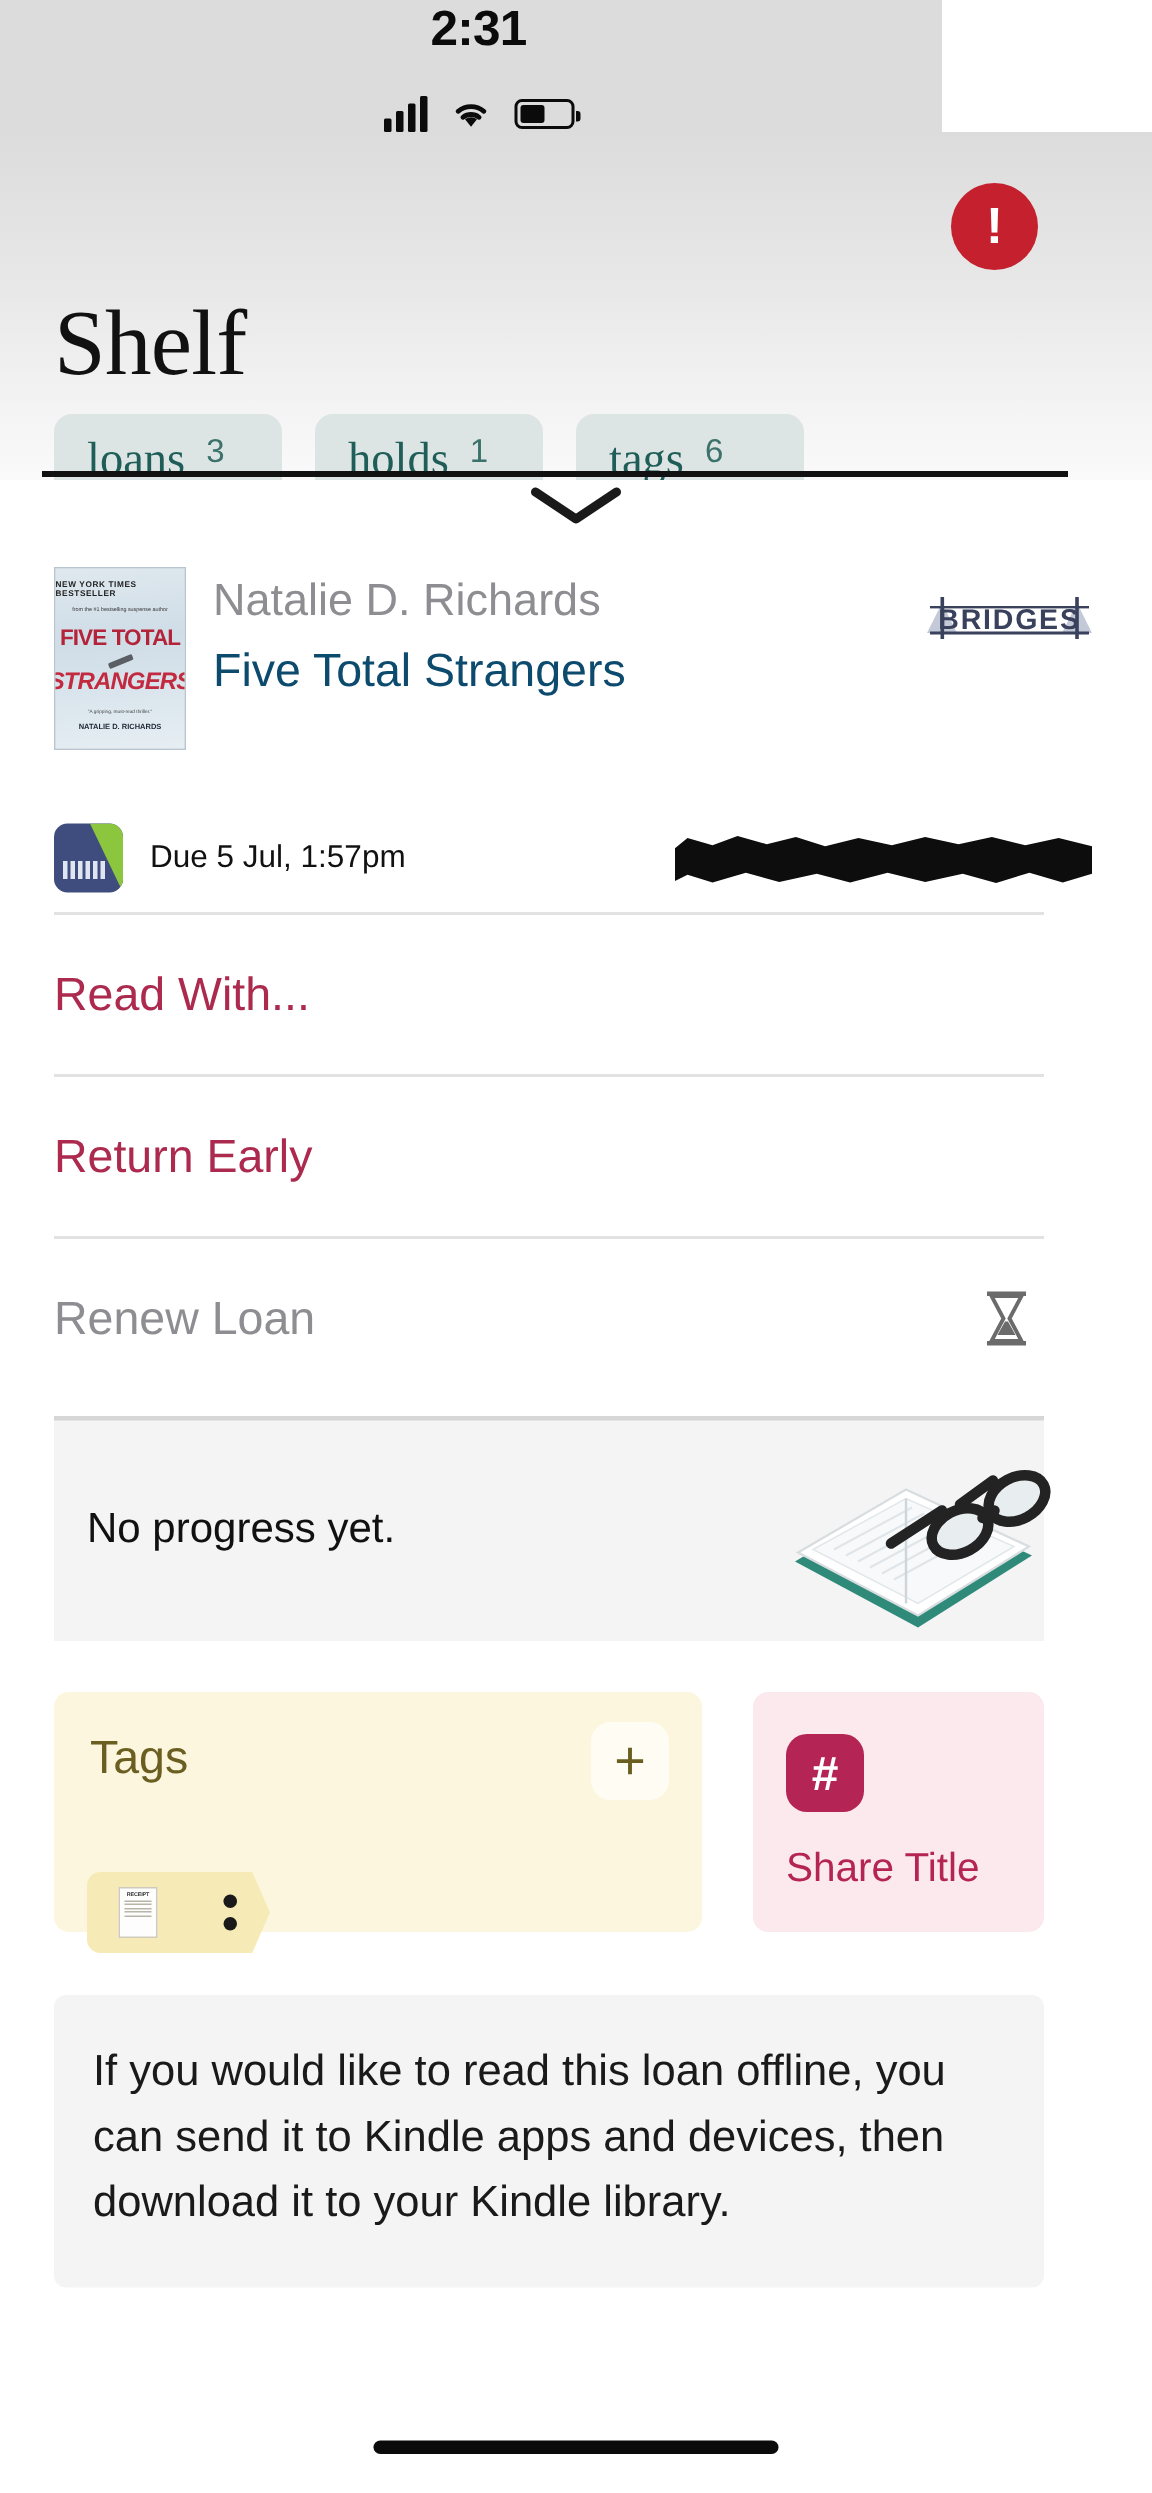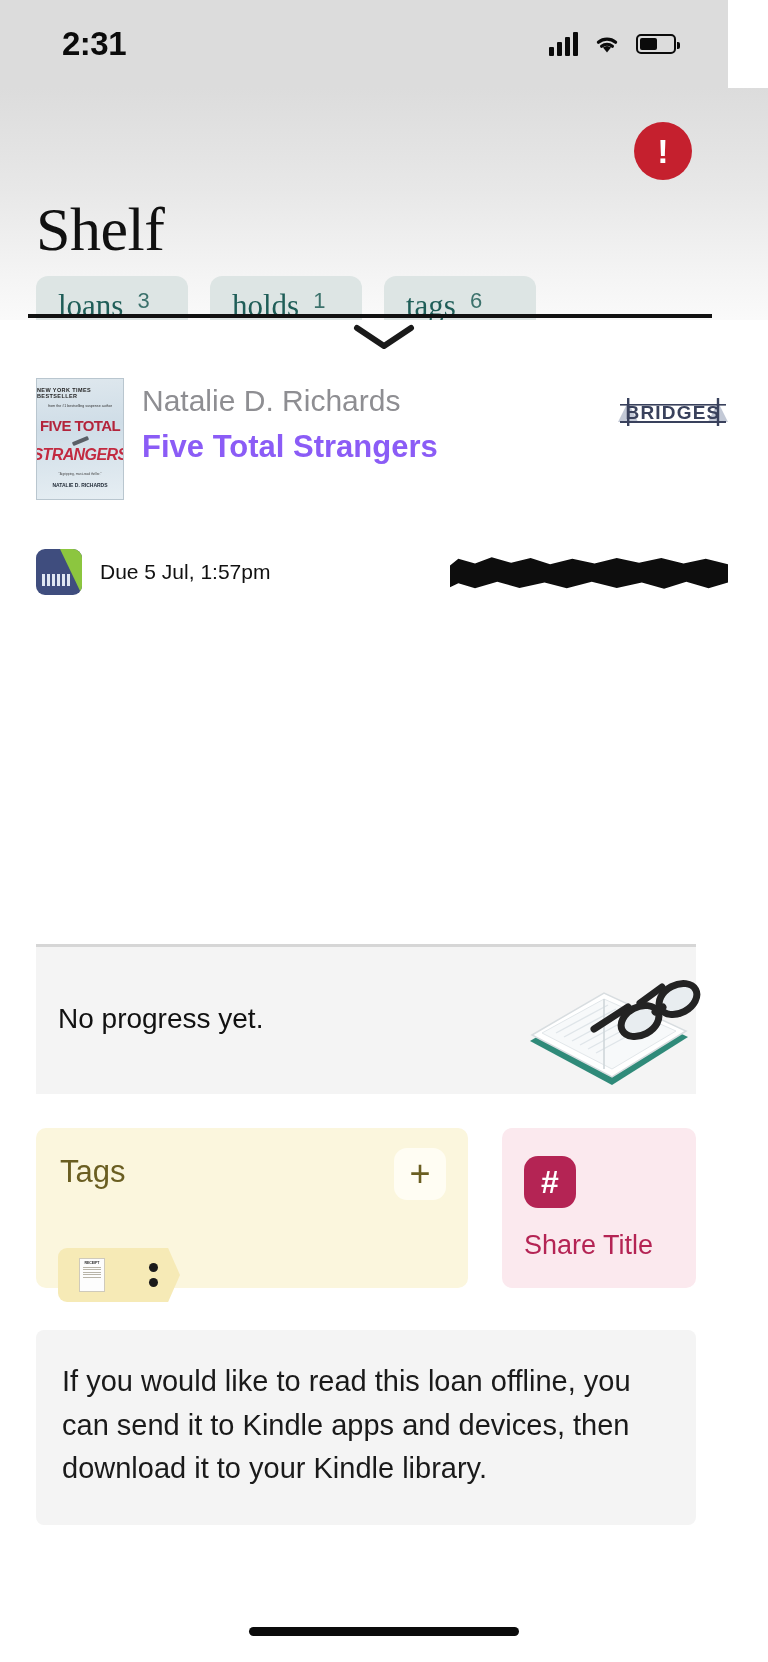--- a/index.html
+++ b/index.html
@@ -6,24 +6,25 @@
   html, body {
     width:768px; height:1662px;
     font-family:"Liberation Sans", sans-serif;
     background:#ffffff;
     overflow:hidden;
   }
   .phone { position:relative; width:768px; height:1662px; background:#fff; }
 
   
   .statusbar {
-    position:absolute; top:0; left:0; width:728px; height:88px;
+    position:absolute; top:0; left:0; width:628px; height:88px;
     background:#dcdcdc;
     display:flex; align-items:center; justify-content:space-between;
     padding:0 52px 0 62px;
+    flex-direction:column;
   }
   .clock { font-size:33px; font-weight:700; color:#0b0b0b; letter-spacing:-0.5px; }
   .status-right { display:flex; align-items:center; gap:14px; }
   .bars { display:flex; align-items:flex-end; gap:3px; height:24px; }
   .bars i { display:block; width:5px; background:#0b0b0b; border-radius:1px; }
   .bars i:nth-child(1){height:9px}
   .bars i:nth-child(2){height:14px}
   .bars i:nth-child(3){height:19px}
   .bars i:nth-child(4){height:24px}
   .battery {
@@ -108,21 +109,21 @@
   .cover .knife { width:17px; height:4px; background:#5a5f66; transform:rotate(-22deg); margin:5px 0 3px; border-radius:1px;}
   .cover .t2 {
     font-size:16px; font-weight:700; color:#c22a40; font-style:italic;
     letter-spacing:-0.6px;
   }
   .cover .blurb { font-size:3.2px; color:#444; margin-top:8px; text-align:center; padding:0 4px;}
   .cover .author { font-size:5px; font-weight:700; color:#1d2733; margin-top:6px;}
 
   .book-text { position:absolute; left:106px; top:6px; }
   .book-author { font-size:30px; color:#8e8e92; font-weight:400; }
-  .book-title { font-size:31px; color:#8b5cf6; font-weight:700; margin-top:11px; }
+  .book-title { font-size:31px; color:#0c4a6e; font-weight:400; margin-top:11px; }
 
   .library-logo {
     position:absolute; right:0; top:14px;
     display:flex; align-items:center; gap:4px; cursor:pointer;
   }
   .library-logo svg { display:block; }
 
   
   .due-row {
     position:absolute; top:542px; left:36px; width:696px; height:60px;
@@ -318,20 +319,40 @@
           <i></i>
           <i></i>
           <i></i>
           <i></i>
         </div>
     </div>
     <div class="due-text">Due 5 Jul, 1:57pm</div>
     <div class="redacted"></div>
   </div>
 
+  <div class="list">
+    <div class="list-divider"></div>
+    <div class="list-item">
+      <span class="li-label link">Read With...</span>
+    </div>
+    <div class="list-divider"></div>
+    <div class="list-item">
+      <span class="li-label link">Return Early</span>
+    </div>
+    <div class="list-divider"></div>
+    <div class="list-item">
+      <span class="li-label muted">Renew Loan</span>
+      <svg class="hourglass" width="34" height="40" viewBox="0 0 34 40">
+        <rect x="4" y="2" width="26" height="3" fill="#6b6b6b"></rect>
+        <rect x="4" y="35" width="26" height="3" fill="#6b6b6b"></rect>
+        <path d="M7 5 L27 5 L19 20 L27 35 L7 35 L15 20 Z" fill="none" stroke="#6b6b6b" stroke-width="2.6"></path>
+        <path d="M11 31 L23 31 L18 22 L16 22 Z" fill="#6b6b6b"></path>
+      </svg>
+    </div>
+  </div>
 
   <div class="journey">
     <div class="journey-sub">No progress yet.</div>
     <svg class="journey-art" viewBox="0 0 190 150">
       <path d="M18 96 L92 52 L176 92 L100 140 Z" fill="#2f8a79"></path>
       <path d="M20 90 L92 48 L174 86 L100 132 Z" fill="#ffffff" stroke="#d8dde0" stroke-width="1.5"></path>
       <path d="M30 88 L92 54 L164 86 L100 124 Z" fill="#f7f9fa" stroke="#e2e7ea" stroke-width="1"></path>
       <g stroke="#dfe5e9" stroke-width="1.4">
         <path d="M44 88 L96 60"></path>
           <path d="M52 92 L104 64"></path>

